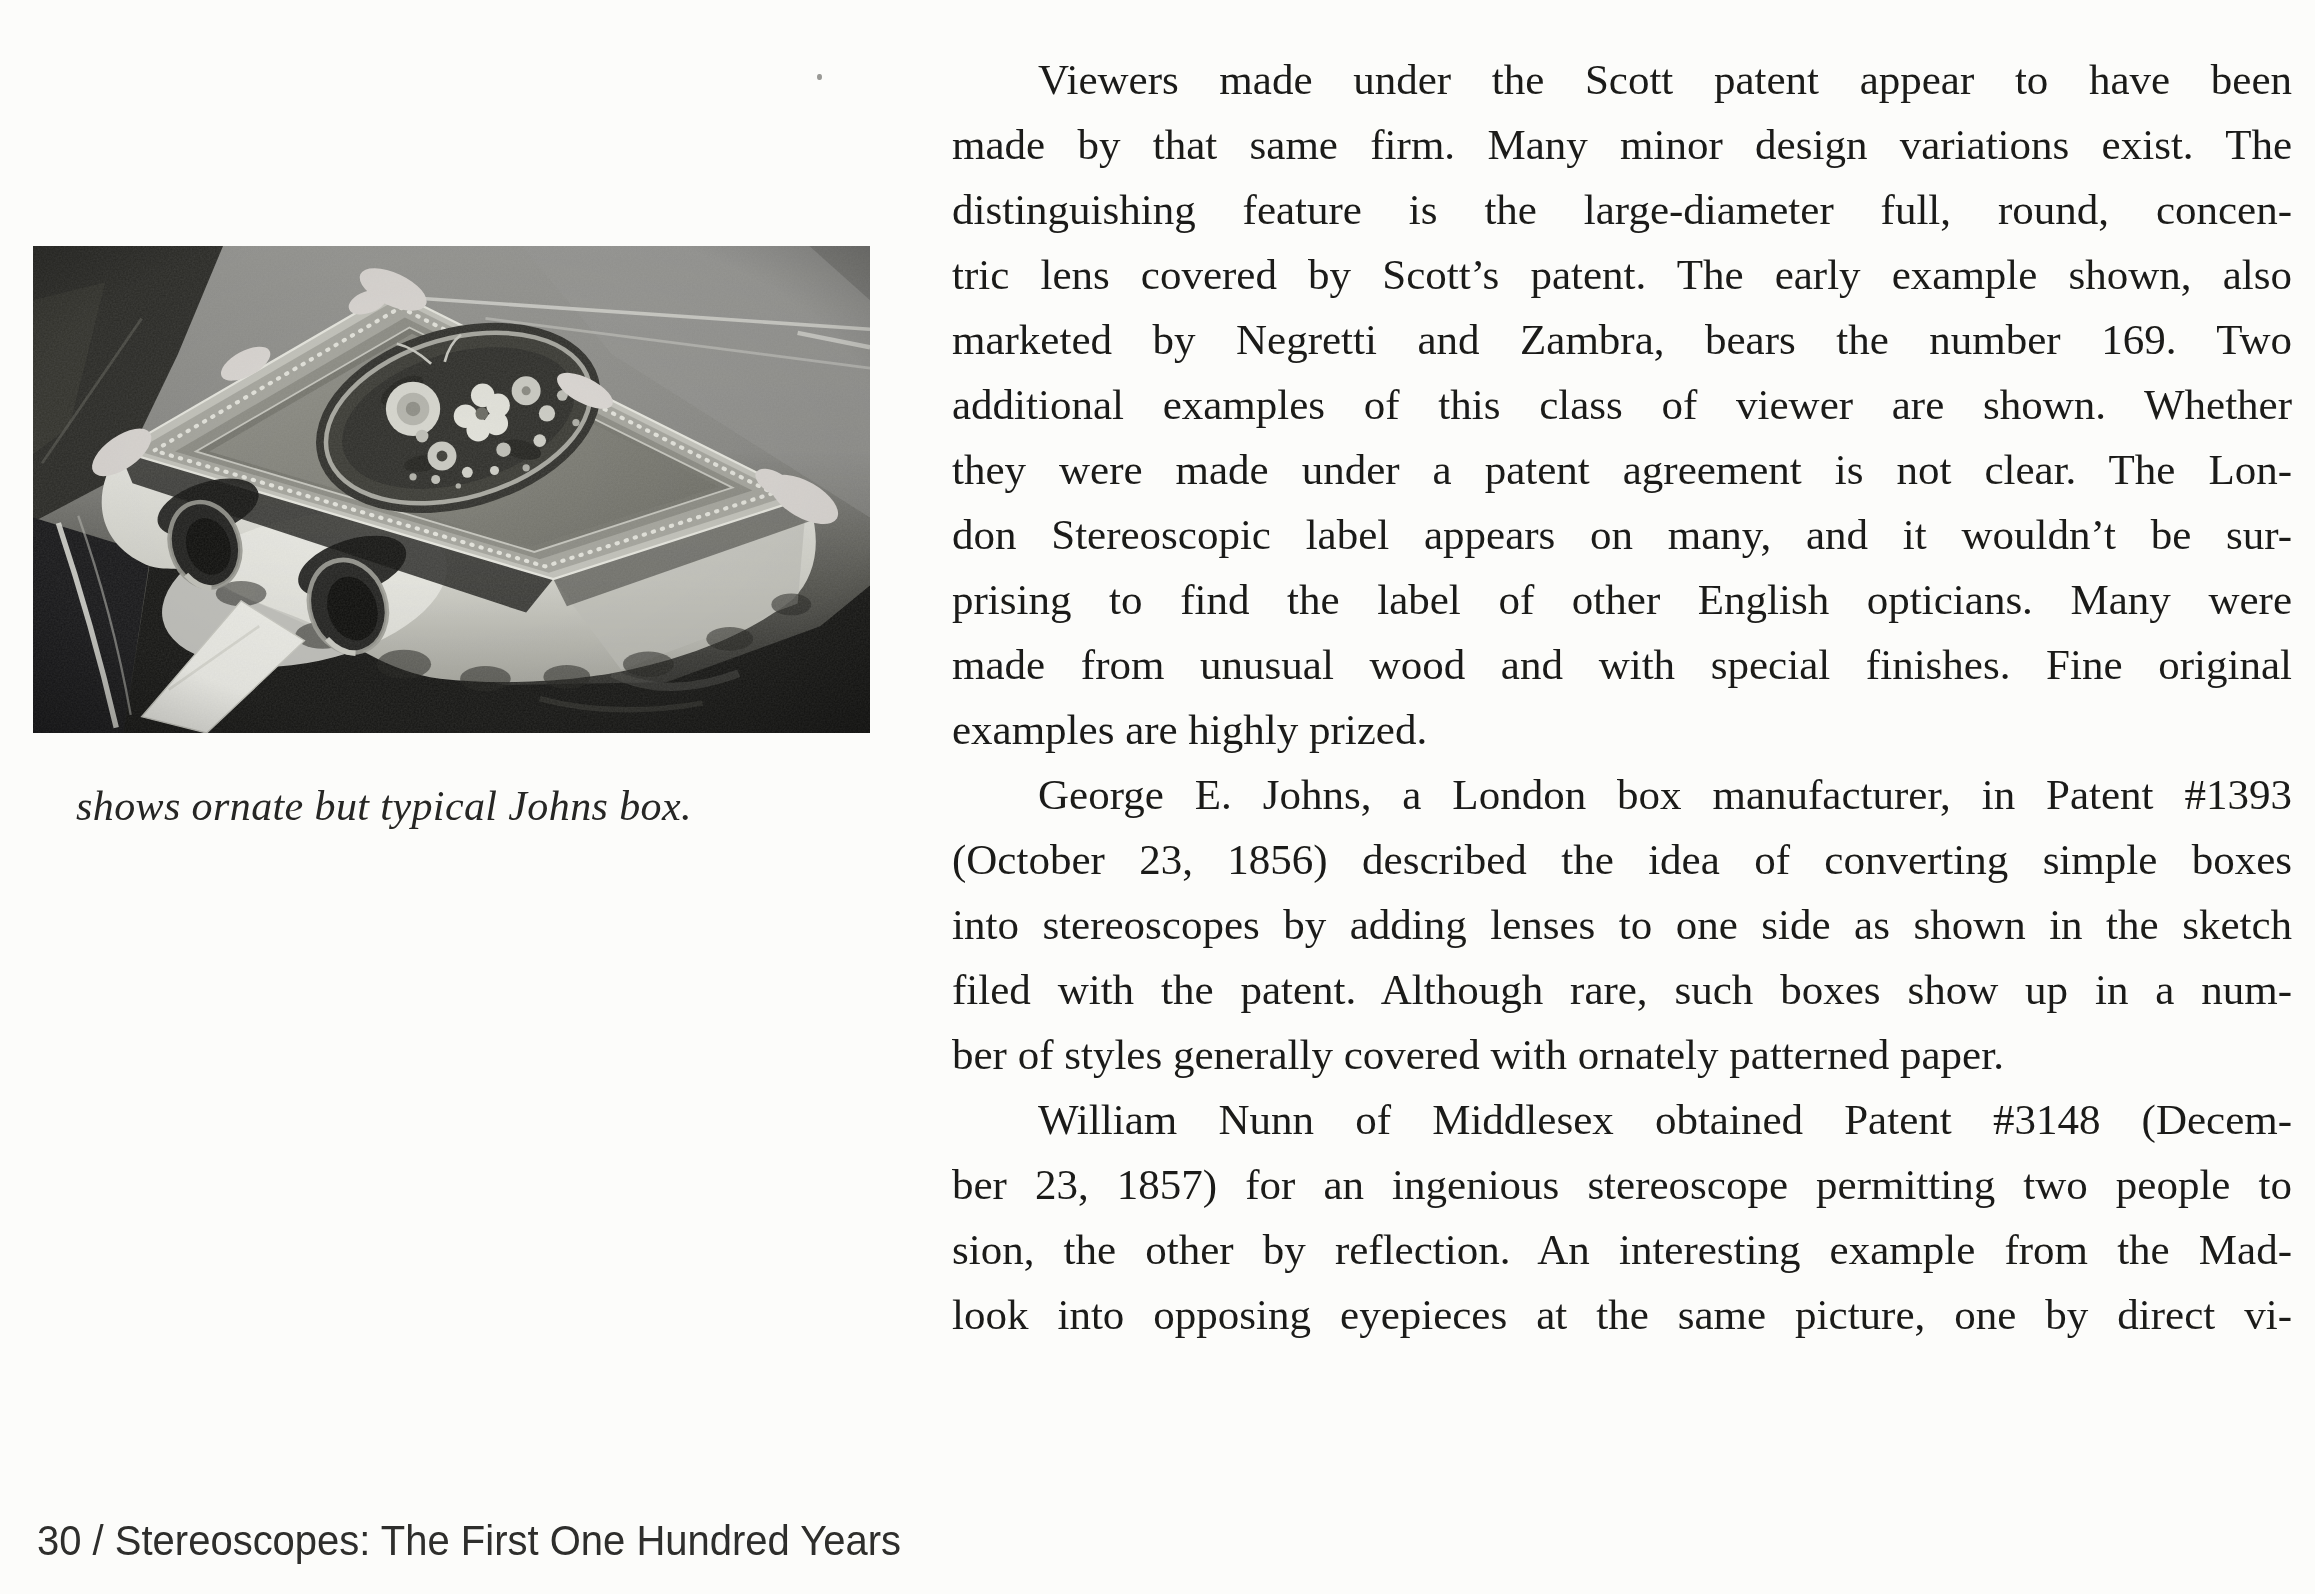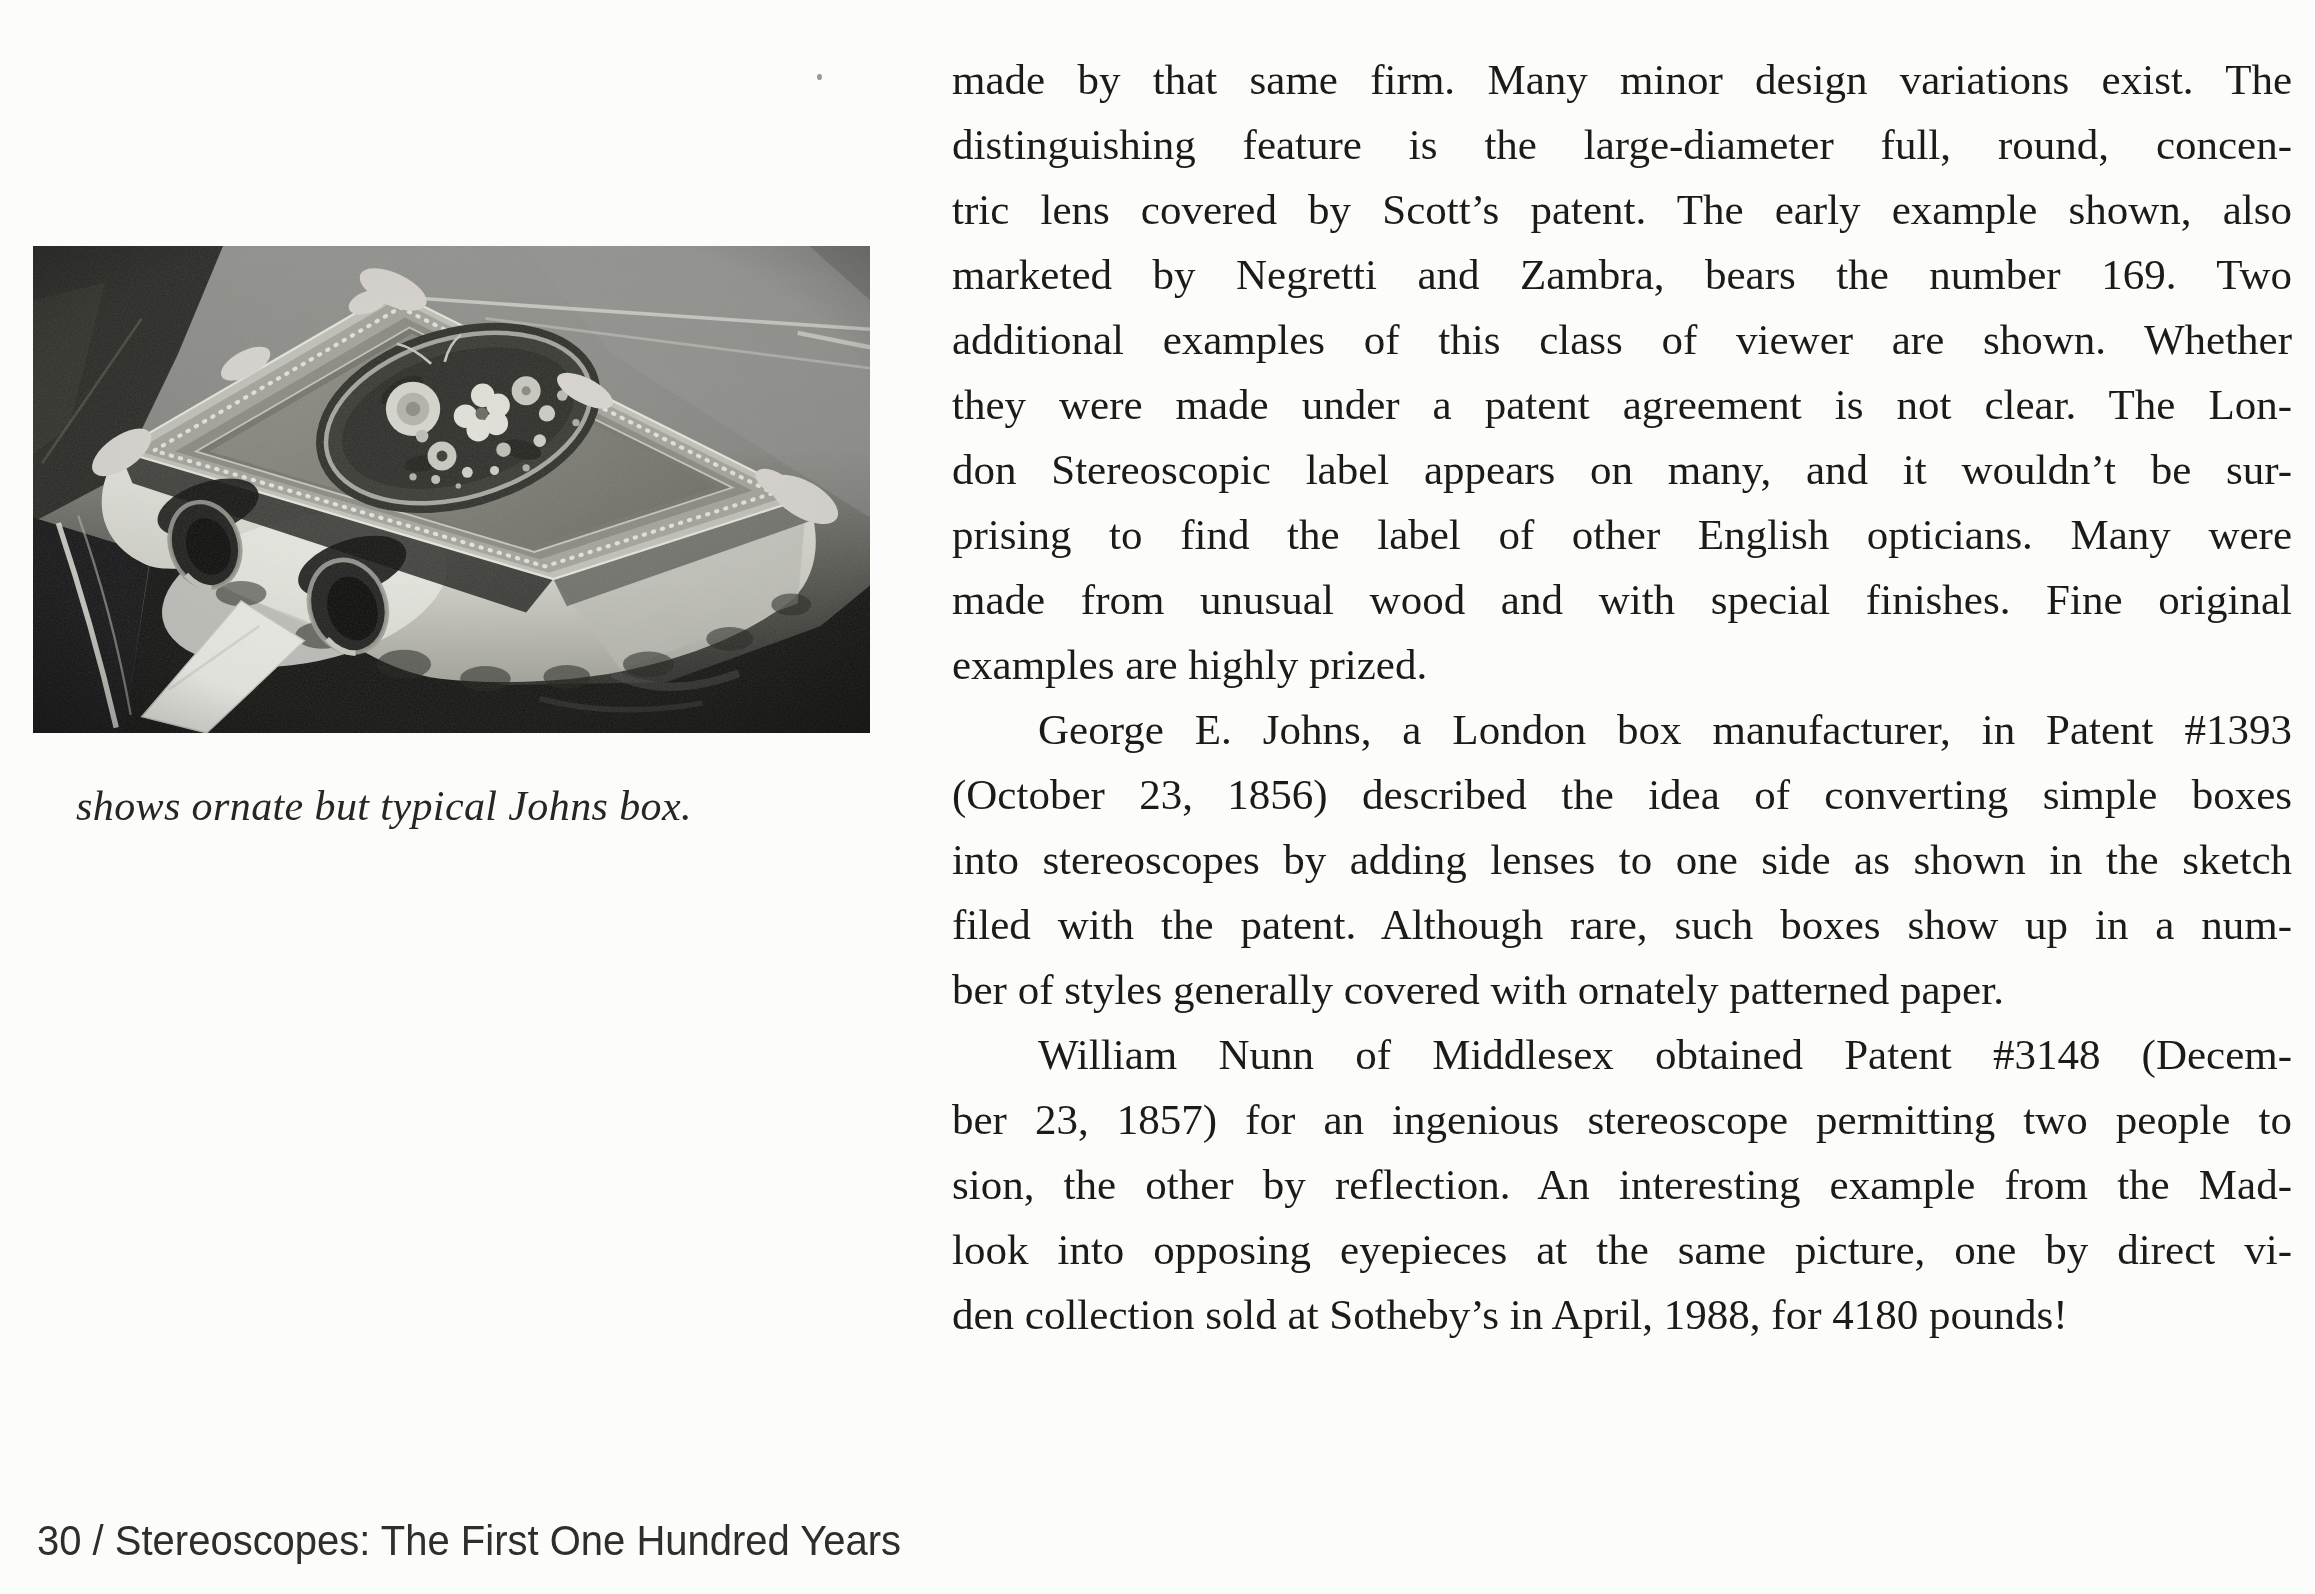--- a/index.html
+++ b/index.html
@@ -213,40 +213,40 @@
       <rect x="0" y="0" width="925" height="538" filter="url(#grain)" opacity="0.22"></rect>
       <rect x="0" y="0" width="925" height="538" fill="url(#vg)"></rect>
     </svg>
   </figure>
 
   <div class="caption">
       <div class="cap-line">shows ornate but typical Johns box.</div>
     </div>
 
   <main class="body-text">
+      <div class="line ind">Viewers made under the Scott patent appear to have been</div>
       <div class="line">made by that same firm. Many minor design variations exist. The</div>
       <div class="line">distinguishing feature is the large-diameter full, round, concen-</div>
       <div class="line">tric lens covered by Scott’s patent. The early example shown, also</div>
       <div class="line">marketed by Negretti and Zambra, bears the number 169. Two</div>
       <div class="line">additional examples of this class of viewer are shown. Whether</div>
       <div class="line">they were made under a patent agreement is not clear. The Lon-</div>
       <div class="line">don Stereoscopic label appears on many, and it wouldn’t be sur-</div>
       <div class="line">prising to find the label of other English opticians. Many were</div>
       <div class="line">made from unusual wood and with special finishes. Fine original</div>
       <div class="line noj">examples are highly prized.</div>
       <div class="line ind">George E. Johns, a London box manufacturer, in Patent #1393</div>
       <div class="line">(October 23, 1856) described the idea of converting simple boxes</div>
       <div class="line">into stereoscopes by adding lenses to one side as shown in the sketch</div>
       <div class="line">filed with the patent. Although rare, such boxes show up in a num-</div>
       <div class="line noj">ber of styles generally covered with ornately patterned paper.</div>
       <div class="line ind">William Nunn of Middlesex obtained Patent #3148 (Decem-</div>
       <div class="line">ber 23, 1857) for an ingenious stereoscope permitting two people to</div>
       <div class="line">sion, the other by reflection. An interesting example from the Mad-</div>
       <div class="line">look into opposing eyepieces at the same picture, one by direct vi-</div>
-      <div class="line noj">den collection sold at Sotheby’s in April, 1988, for 4180 pounds!</div>
     </main>
 
   <footer class="page-footer">
     <span>30 / Stereoscopes: The First One Hundred Years</span>
   </footer>
 
   <div class="speck"></div>
 </div>
 
 

